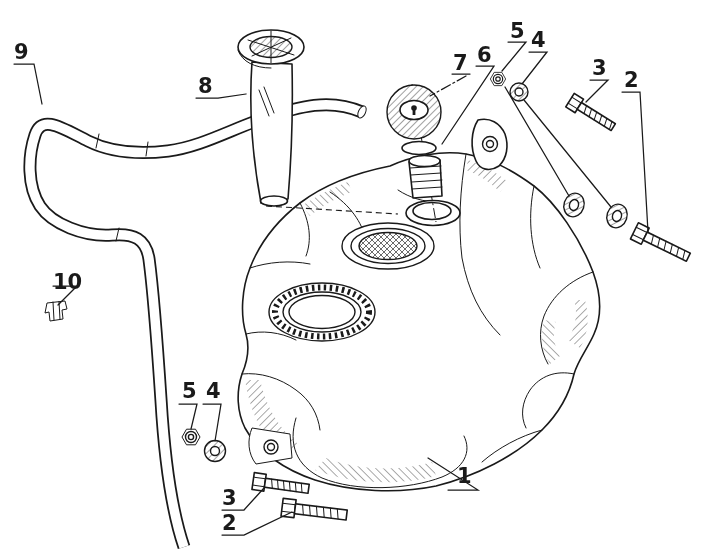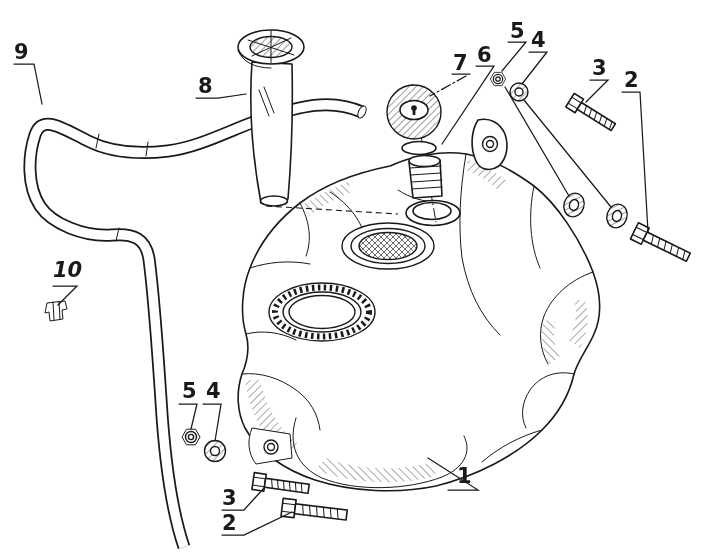--- a/index.html
+++ b/index.html
@@ -207,20 +207,20 @@
 
   <div id="callout-layer">
       <div class="callout" style="left: 14px; top: 42px;">9</div>
       <div class="callout" style="left: 198px; top: 76px;">8</div>
       <div class="callout" style="left: 453px; top: 53px;">7</div>
       <div class="callout" style="left: 477px; top: 45px;">6</div>
       <div class="callout" style="left: 510px; top: 21px;">5</div>
       <div class="callout" style="left: 531px; top: 30px;">4</div>
       <div class="callout" style="left: 592px; top: 58px;">3</div>
       <div class="callout" style="left: 624px; top: 70px;">2</div>
-      <div class="callout" style="left: 53px; top: 260px; font-style: italic;">10</div>
+      <div class="callout" style="left: 53px; top: 272px;">10</div>
       <div class="callout" style="left: 182px; top: 381px;">5</div>
       <div class="callout" style="left: 206px; top: 381px;">4</div>
       <div class="callout" style="left: 457px; top: 466px;">1</div>
       <div class="callout" style="left: 222px; top: 488px;">3</div>
       <div class="callout" style="left: 222px; top: 513px;">2</div>
     </div>
 </div>
 
 </body></html>

